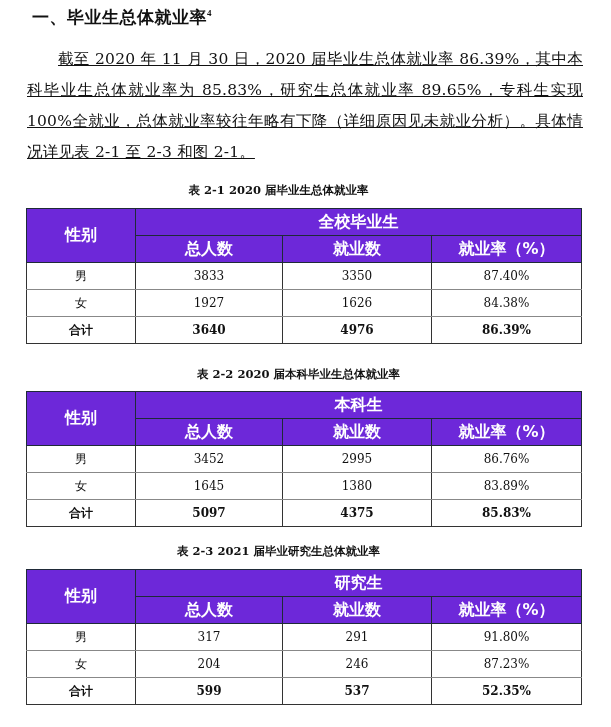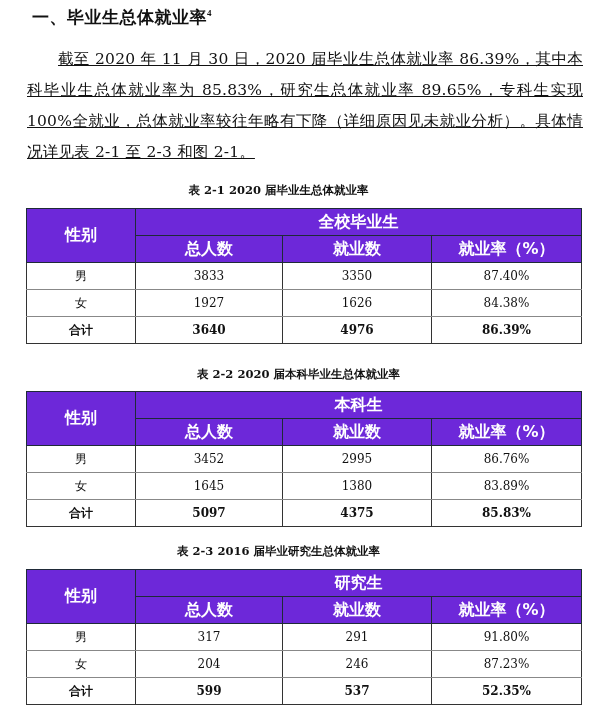--- a/index.html
+++ b/index.html
@@ -125,21 +125,21 @@
   </tr>
   <tr class="total">
     <td class="lbl">合计</td>
     <td>5097</td>
     <td>4375</td>
     <td>85.83%</td>
   </tr>
 </tbody>
   </table>
 
-<div class="caption" style="top:544px;">表 2-3 2016 届毕业研究生总体就业率</div>
+<div class="caption" style="top:544px;">表 2-3 2021 届毕业研究生总体就业率</div>
 <table class="t" style="top:569px;">
   <colgroup>
       <col class="c0">
       <col class="c1">
       <col class="c2">
       <col class="c3">
     </colgroup>
   <tbody>
       <tr>
     <th rowspan="2">性别</th>

